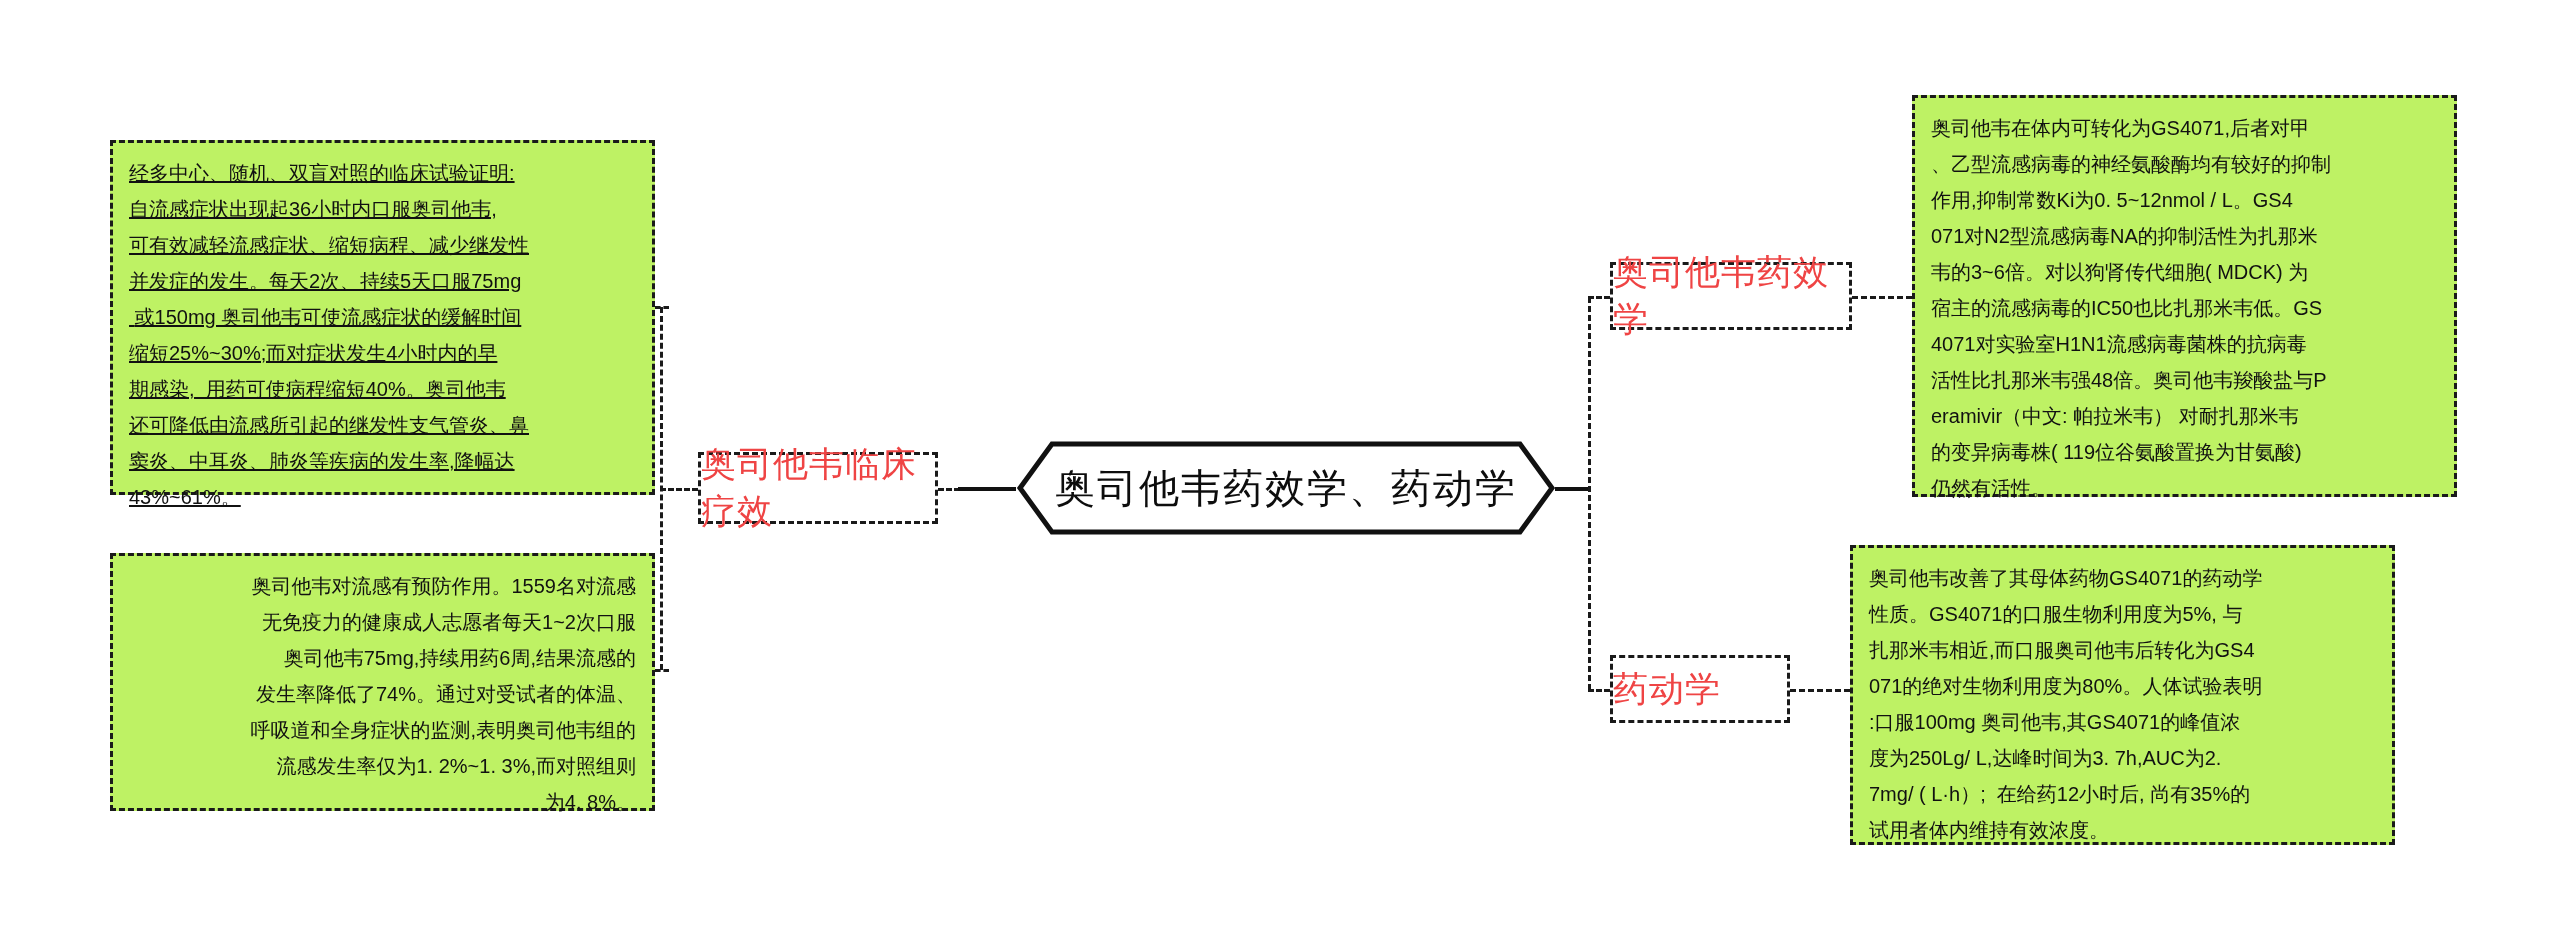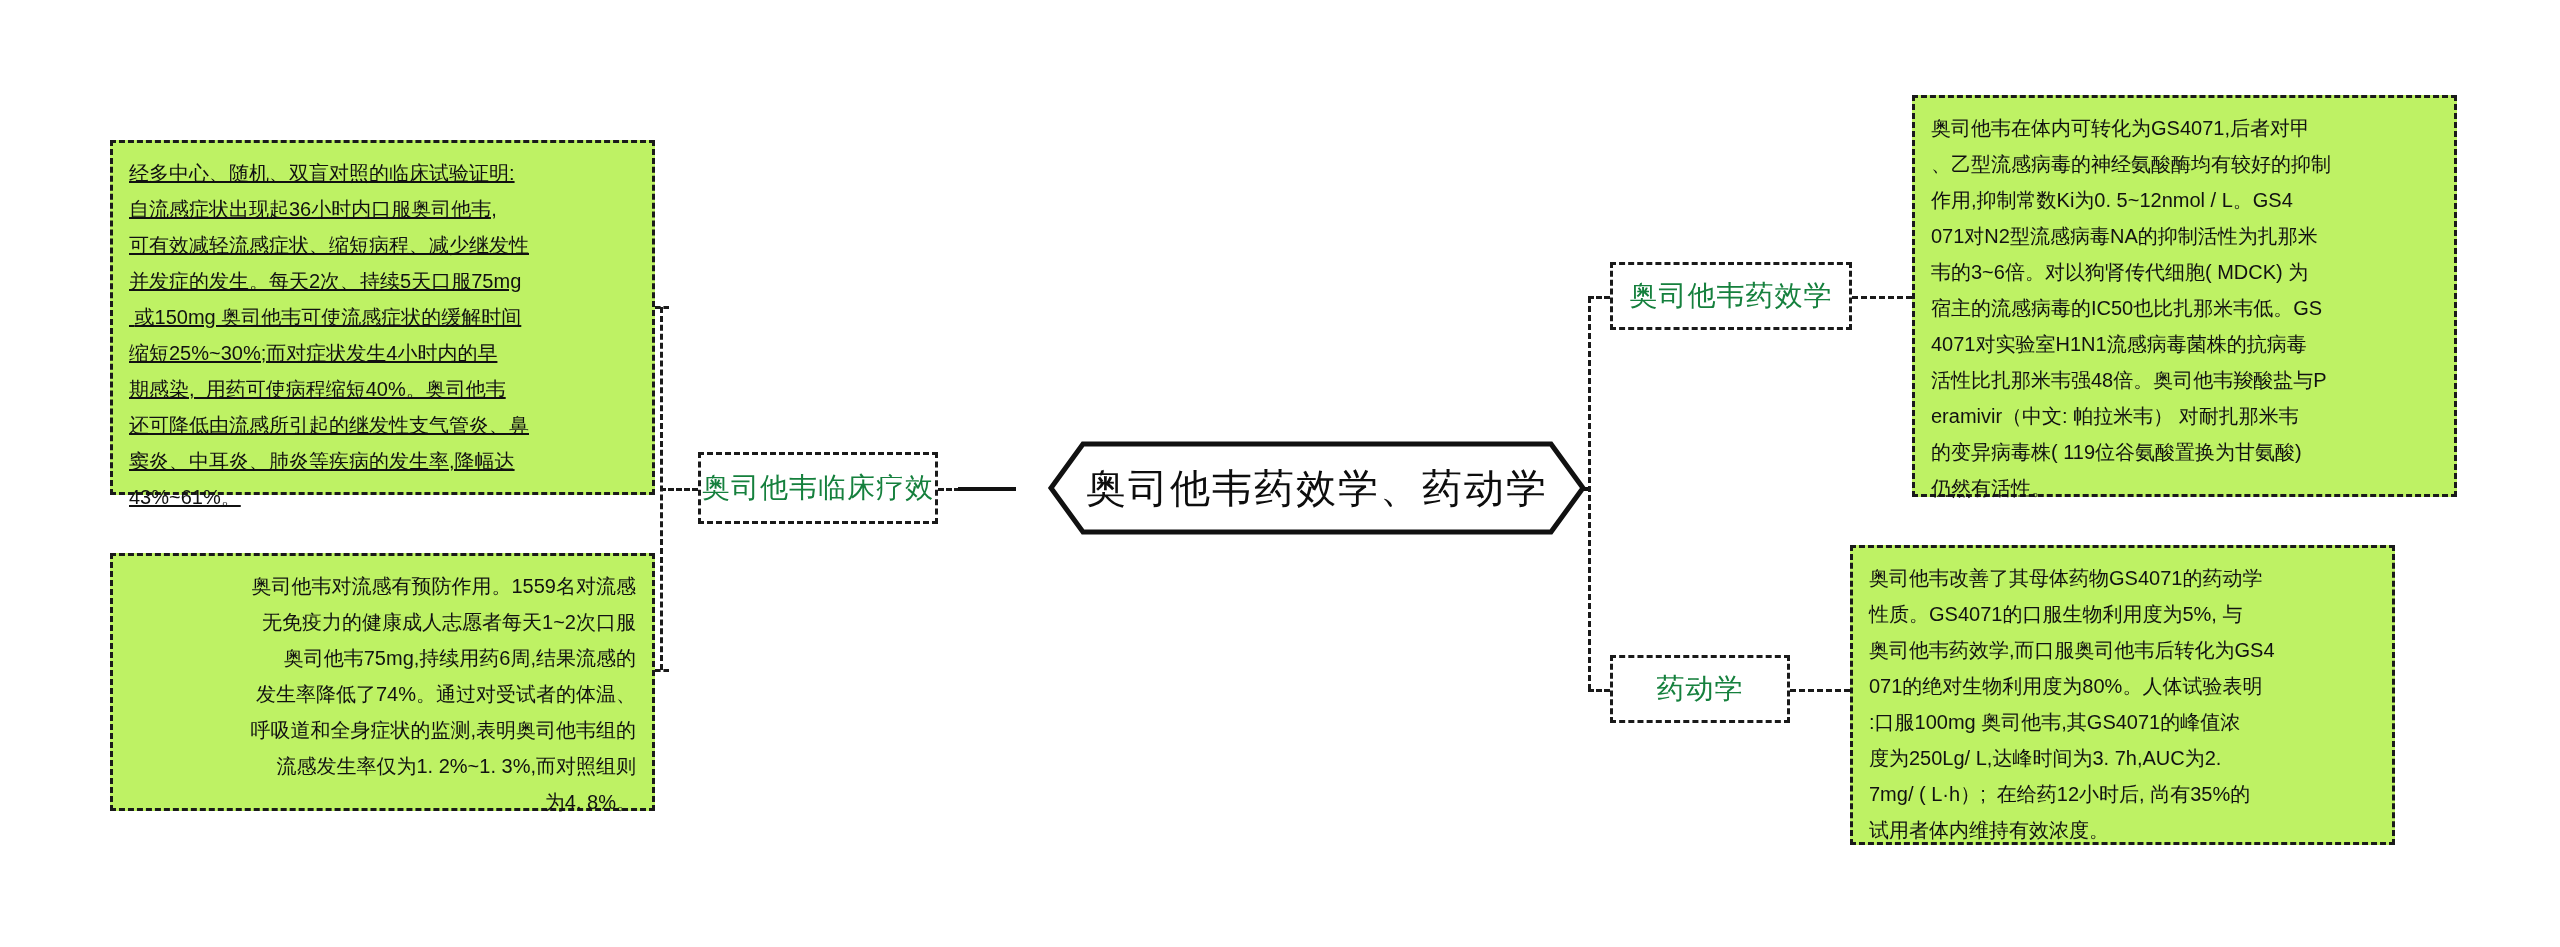--- a/index.html
+++ b/index.html
@@ -34,23 +34,23 @@
     color: #111111;
   }
 
   .branchbox {
     position: absolute;
     box-sizing: border-box;
     border: 3px dashed #1a1a1a;
     background: #ffffff;
     display: flex;
     align-items: center;
-    justify-content: center;
-    font-size: 28px;
-    color: #15803d;
+    justify-content: flex-start;
+    font-size: 35px;
+    color: #ef4444;
     letter-spacing: 1px;
   }
 
   
   .center-node {
     position: absolute;
     display: flex;
     align-items: center;
     justify-content: center;
   }
@@ -102,21 +102,21 @@
   <div class="conn-v-dash" style="left:1588px; top:297px; height:393px;"></div>
 
   <div class="conn-h-dash" style="left:1588px; top:296px; width:22px;"></div>
 
   <div class="conn-h-dash" style="left:1588px; top:689px; width:22px;"></div>
 
   <div class="conn-h-dash" style="left:1852px; top:296px; width:60px;"></div>
 
   <div class="conn-h-dash" style="left:1790px; top:689px; width:60px;"></div>
 
-  <div class="center-node" style="left:1047px; top:440px; width:540px; height:96px;text-align:center;">
+  <div class="center-node" style="left:1016px; top:440px; width:540px; height:96px;text-align:center;">
     <svg width="540" height="96" viewBox="0 0 540 96">
       <polygon points="36,4 504,4 536,48 504,92 36,92 4,48" fill="#ffffff" stroke="#111111" stroke-width="5" stroke-linejoin="miter"></polygon>
     </svg>
     <span class="center-label">奥司他韦药效学、药动学</span>
   </div>
 
   <div class="branchbox" style="left:698px; top:452px; width:240px; height:72px;">
     <span>奥司他韦临床疗效</span>
   </div>
 
@@ -154,20 +154,20 @@
 韦的3~6倍。对以狗肾传代细胞( MDCK) 为
 宿主的流感病毒的IC50也比扎那米韦低。GS
 4071对实验室H1N1流感病毒菌株的抗病毒
 活性比扎那米韦强48倍。奥司他韦羧酸盐与P
 eramivir（中文: 帕拉米韦） 对耐扎那米韦
 的变异病毒株( 119位谷氨酸置换为甘氨酸)
 仍然有活性。</div>
 
   <div class="leafbox" style="left:1850px; top:545px; width:545px; height:300px;">奥司他韦改善了其母体药物GS4071的药动学
 性质。GS4071的口服生物利用度为5%, 与
-奥司他韦药效学,而口服奥司他韦后转化为GS4
+扎那米韦相近,而口服奥司他韦后转化为GS4
 071的绝对生物利用度为80%。人体试验表明
 :口服100mg 奥司他韦,其GS4071的峰值浓
 度为250Lg/ L,达峰时间为3. 7h,AUC为2.
 7mg/ ( L·h）;  在给药12小时后, 尚有35%的
 试用者体内维持有效浓度。</div>
 
 </div>
 
 </body></html>

